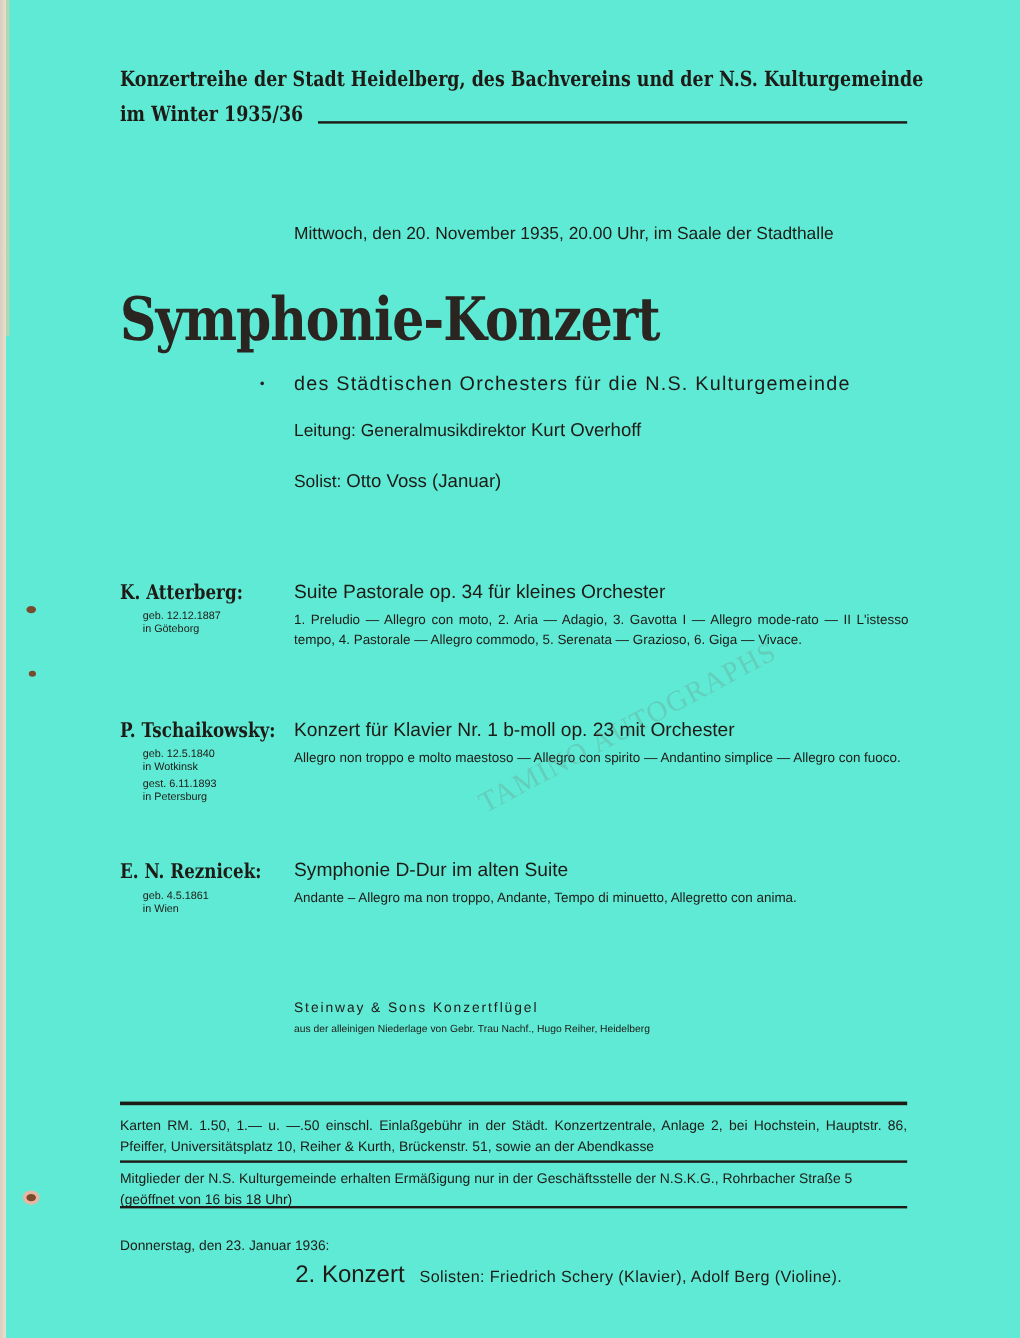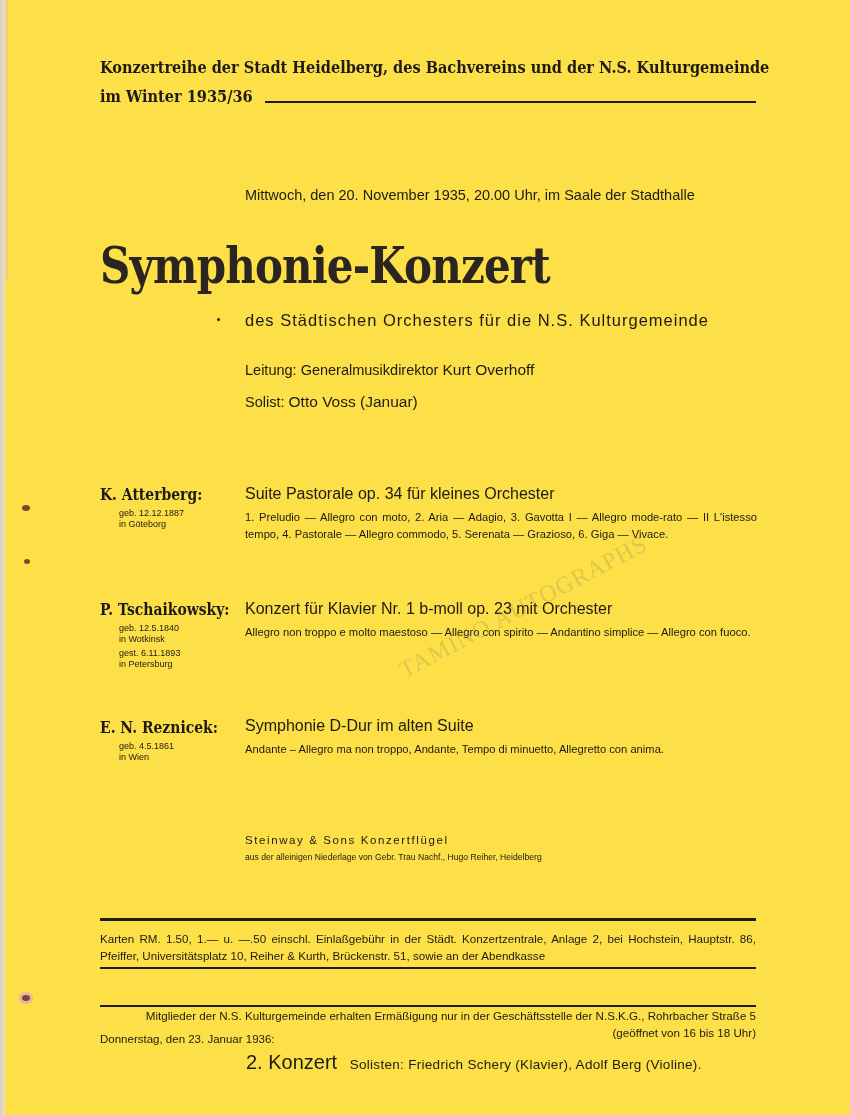--- a/index.html
+++ b/index.html
@@ -5,21 +5,21 @@
   html, body { margin: 0; padding: 0; }
   body {
     width: 850px; height: 1115px; overflow: hidden;
     background: #fbf7e8;
     position: relative;
     font-family: "DejaVu Sans", sans-serif;
     color: #1e1a16;
   }
   .page {
     position: absolute; left: 0; top: 0; width: 850px; height: 1115px;
-    background: #fde047;
+    background: #5eead4;
   }
   .edge {
     position: absolute; left: 0; top: 0; width: 5px; height: 1115px;
     background: linear-gradient(90deg, #d9cfc0, #eadfcc);
   }
   .edge2 {
     position: absolute; left: 5px; top: 0; width: 3px; height: 280px;
     background: #e7c9a1; opacity: .6;
   }
   .hole { position: absolute; width: 8px; height: 6px; border-radius: 50%; background: #7a4a2e; }
@@ -54,21 +54,21 @@
     position: absolute; left: 100px; top: 236px;
     font-family: "DejaVu Serif", serif; font-weight: bold;
     font-size: 50px; letter-spacing: -1px; white-space: nowrap;
     transform: scaleX(0.84); transform-origin: left top;
     color: #2a2521;
   }
   .subtitle {
     position: absolute; left: 245px; top: 311px; font-size: 16.5px; letter-spacing: 1px; white-space: nowrap;
   }
   .dot { position: absolute; left: 217px; top: 318px; width: 3px; height: 3px; background: #222; border-radius: 50%; }
-  .leitung { position: absolute; left: 245px; top: 361px; font-size: 14.5px; white-space: nowrap; }
+  .leitung { position: absolute; left: 245px; top: 350px; font-size: 14.5px; white-space: nowrap; }
   .solist { position: absolute; left: 245px; top: 393px; font-size: 14.5px; white-space: nowrap; }
   .leitung .name, .solist .name { font-size: 15.5px; }
 
   .composer { position: absolute; left: 100px; width: 140px; }
   .composer-name {
     font-family: "DejaVu Serif", serif; font-weight: bold; font-size: 17px; white-space: nowrap;
     transform: scaleX(0.82); transform-origin: left top;
   }
   .composer-info { margin-left: 19px; margin-top: 4px; font-size: 9px; line-height: 11px; }
   .composer-info .gap { height: 3px; }
@@ -81,21 +81,21 @@
   .c3 { top: 717px; } .w3 { top: 717px; }
 
   .steinway { position: absolute; left: 245px; top: 834px; font-size: 11.5px; letter-spacing: 1.6px; white-space: nowrap; }
   .niederlage { position: absolute; left: 245px; top: 852px; font-size: 8.6px; white-space: nowrap; }
 
   .rule { position: absolute; left: 100px; width: 656px; background: #1e1a16; }
   .r1 { top: 918px; height: 3px; }
   .r2 { top: 967px; height: 2px; }
   .r3 { top: 1005px; height: 2px; }
   .karten { position: absolute; left: 100px; top: 930px; width: 656px; font-size: 11.6px; line-height: 17px; text-align: justify; }
-  .mitglieder { position: absolute; left: 100px; top: 974px; width: 656px; font-size: 11.6px; line-height: 17px; text-align: right; margin-top: 33px; }
+  .mitglieder { position: absolute; left: 100px; top: 974px; width: 656px; font-size: 11.6px; line-height: 17px; text-align: left; }
 
   .next-date { position: absolute; left: 100px; top: 1033px; font-size: 11.5px; white-space: nowrap; }
   .next-concert { position: absolute; left: 246px; top: 1051px; white-space: nowrap; }
   .next-concert .label { font-size: 20px; margin-right: 8px; }
   .next-concert .soloists { font-size: 13.5px; letter-spacing: .3px; }
 
   .watermark {
     position: absolute; left: 395px; top: 660px;
     font-family: "Liberation Serif", serif; font-size: 24px; letter-spacing: 1px;
     color: rgba(120,110,100,.22); transform: rotate(-28deg); transform-origin: left top; white-space: nowrap;

